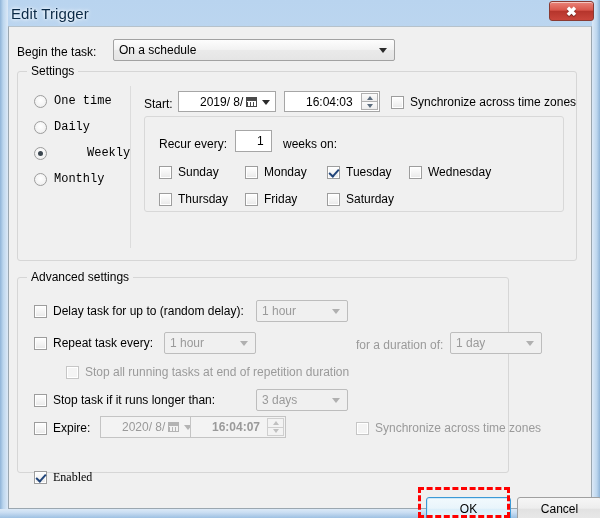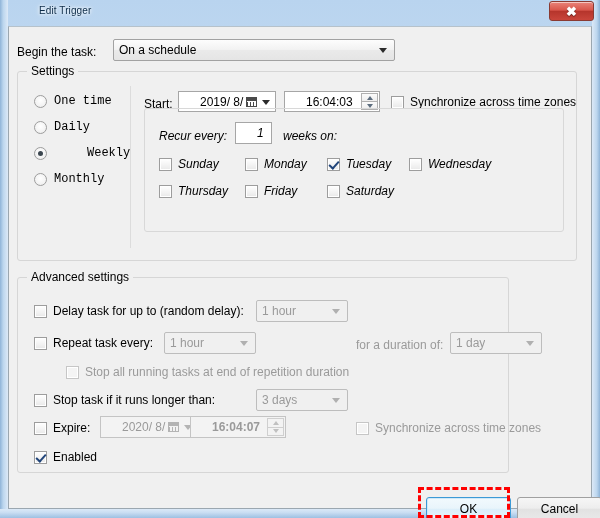--- a/index.html
+++ b/index.html
@@ -42,26 +42,25 @@
   }
 
   .titlebar {
     position: absolute;
     left: 0; top: 0;
     width: 600px; height: 26px;
   }
   .title-text {
     position: absolute;
     left: 11px; top: 5px;
-    font-size: 10px;
+    font-size: 15px;
     color: #0b2a47;
     letter-spacing: 0.1px;
     text-shadow: 0 0 3px #ffffff, 0 0 5px #ffffff;
     white-space: nowrap;
-    margin-left: 28px;
   }
   .close-btn {
     position: absolute;
     right: 6px; top: 1px;
     width: 45px; height: 20px;
     box-sizing: border-box;
     border: 1px solid #8a3a32;
     border-radius: 3px;
     background: linear-gradient(180deg,#e9847a 0%, #d9564b 45%, #b6352c 52%, #c9453b 100%);
     box-shadow: inset 0 1px 0 rgba(255,255,255,0.55);
@@ -387,21 +386,21 @@
         <span class="spin">
           <div class="up"></div>
           <div class="down"></div>
         </span>
       </div>
       <div class="cbx" style="left:373px; top:23px;">
         <span class="box inner"></span>
         <span class="ctext">Synchronize across time zones</span>
       </div>
 
-      <div class="panel" style="left:126px; top:36px; width:420px; height:124px;font-style:italic;">
+      <div class="panel" style="left:126px; top:44px; width:420px; height:96px;">
         <div class="lbl" style="left:14px; top:20px;">Recur every:</div>
         <div class="textbox" style="left:90px; top:13px; width:37px; height:22px;">
           <span class="tb-text">1</span>
         </div>
         <div class="lbl" style="left:138px; top:20px;">weeks on:</div>
 
         <div class="cbx" style="left:14px; top:48px;">
           <span class="box inner"></span>
           <span class="ctext">Sunday</span>
         </div>
@@ -487,21 +486,21 @@
         <span class="spin">
           <div class="up"></div>
           <div class="down"></div>
         </span>
       </div>
       <div class="cbx disabled" style="left:338px; top:143px;">
         <span class="box inner"></span>
         <span class="ctext">Synchronize across time zones</span>
       </div>
 
-      <div class="cbx checked" style="left:16px; top:172px;">
+      <div class="cbx checked" style="left:16px; top:192px;font-family:Liberation Serif, serif;">
         <span class="box inner"></span>
         <span class="ctext">Enabled</span>
       </div>
     </div>
 
     <div class="btn focused" style="left:417px; top:470px; width:85px; height:24px;">OK</div>
     <div class="btn" style="left:508px; top:470px; width:85px; height:24px;">Cancel</div>
   </div>
 
   <div class="annot" style="left:418px; top:487px; width:92px; height:31px;"></div>

